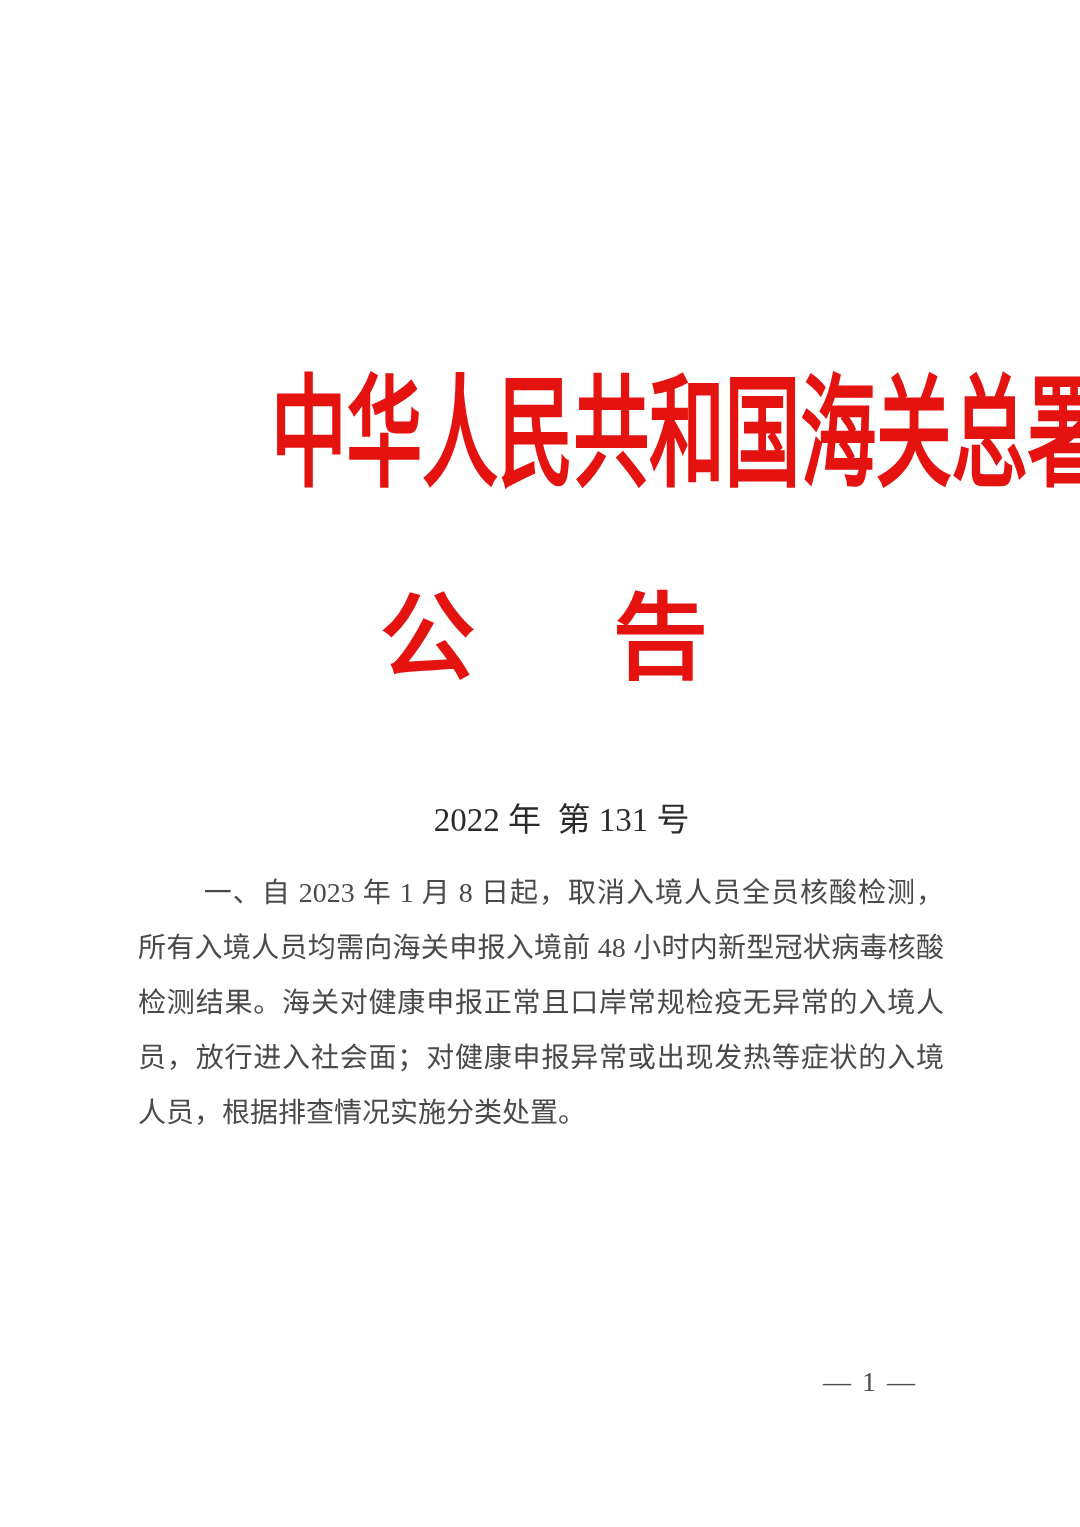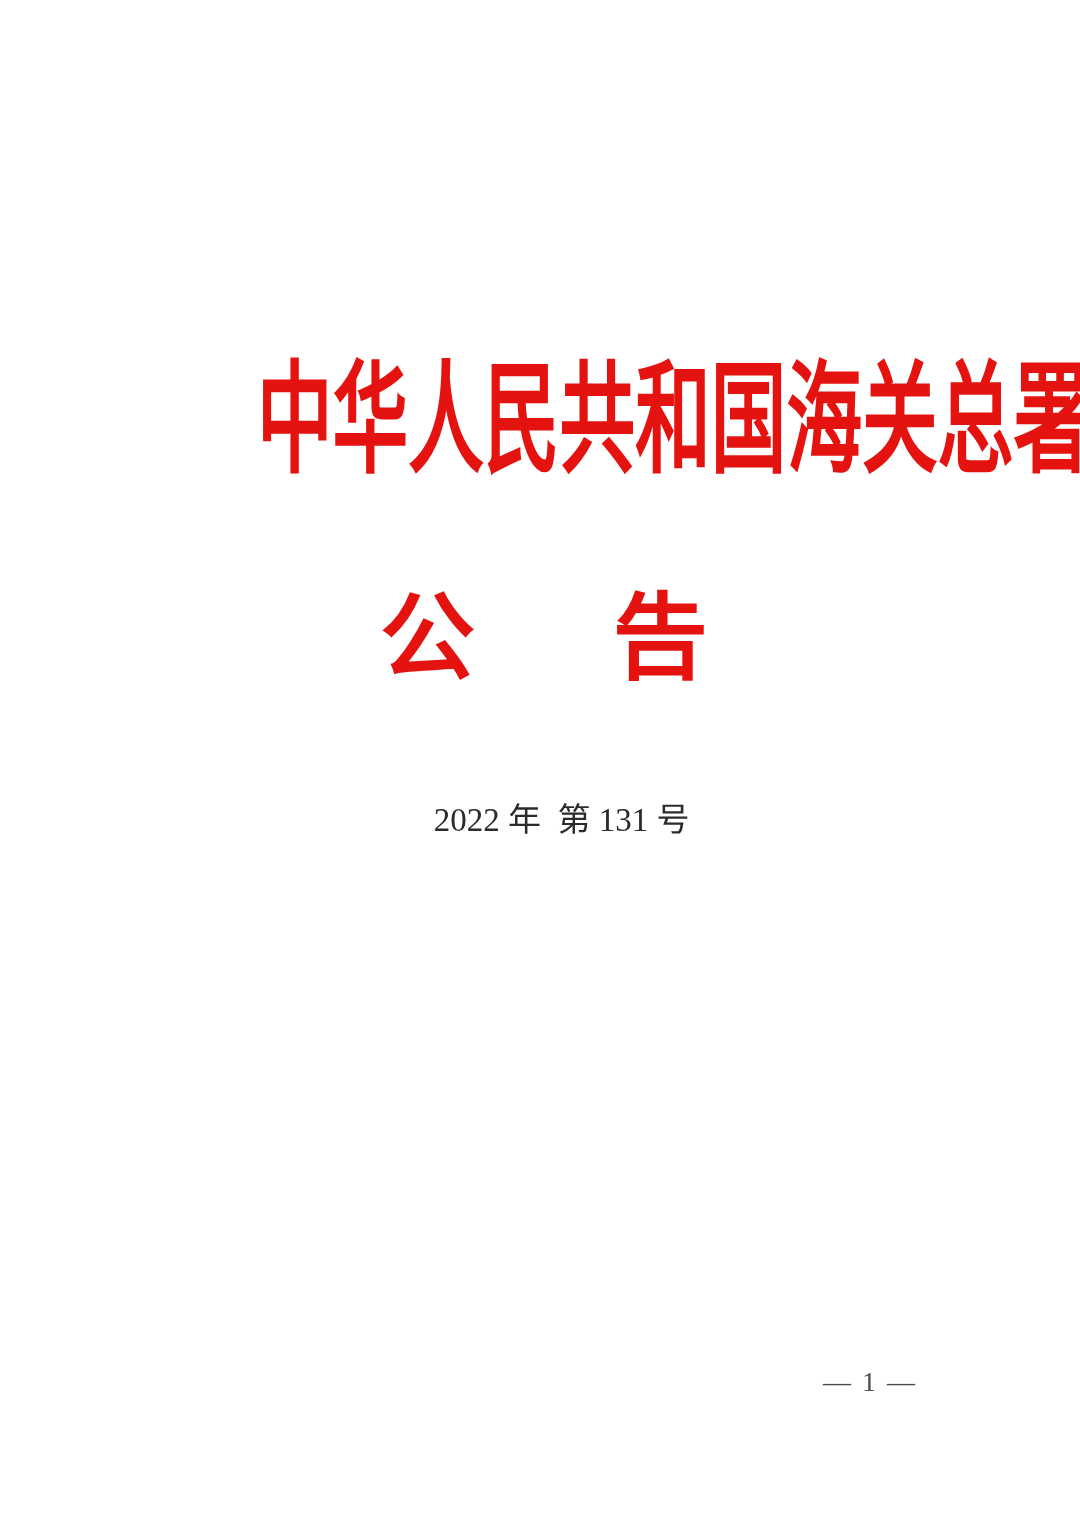--- a/index.html
+++ b/index.html
@@ -24,21 +24,21 @@
     font-family: "Liberation Serif", "DejaVu Serif", serif;
     overflow: hidden;
   }
 
   
   .agency-title {
     position: absolute;
     top: 358px;
     left: 0;
     width: 884px;
-    margin: 2px;
+    margin: 16px;
     text-align: left;
   }
   .agency-title .stretch {
     display: inline-block;
     font-size: 122px;
     line-height: 1;
     font-weight: 700;
     color: var(--title-red);
     white-space: nowrap;
     transform: scaleX(0.62);
@@ -118,17 +118,18 @@
     <span class="stretch">中华人民共和国海关总署</span>
   </h1>
 
   <h2 class="announcement-title">
     <span class="spread">公告</span>
   </h2>
 
   <div class="doc-number">2022 年  第 131 号</div>
 
   <div class="body-text">
+    <p>一、自 2023 年 1 月 8 日起，取消入境人员全员核酸检测，所有入境人员均需向海关申报入境前 48 小时内新型冠状病毒核酸检测结果。海关对健康申报正常且口岸常规检疫无异常的入境人员，放行进入社会面；对健康申报异常或出现发热等症状的入境人员，根据排查情况实施分类处置。</p>
   </div>
 
   <div class="page-number">— 1 —</div>
 
 </div>
 
 </body></html>

